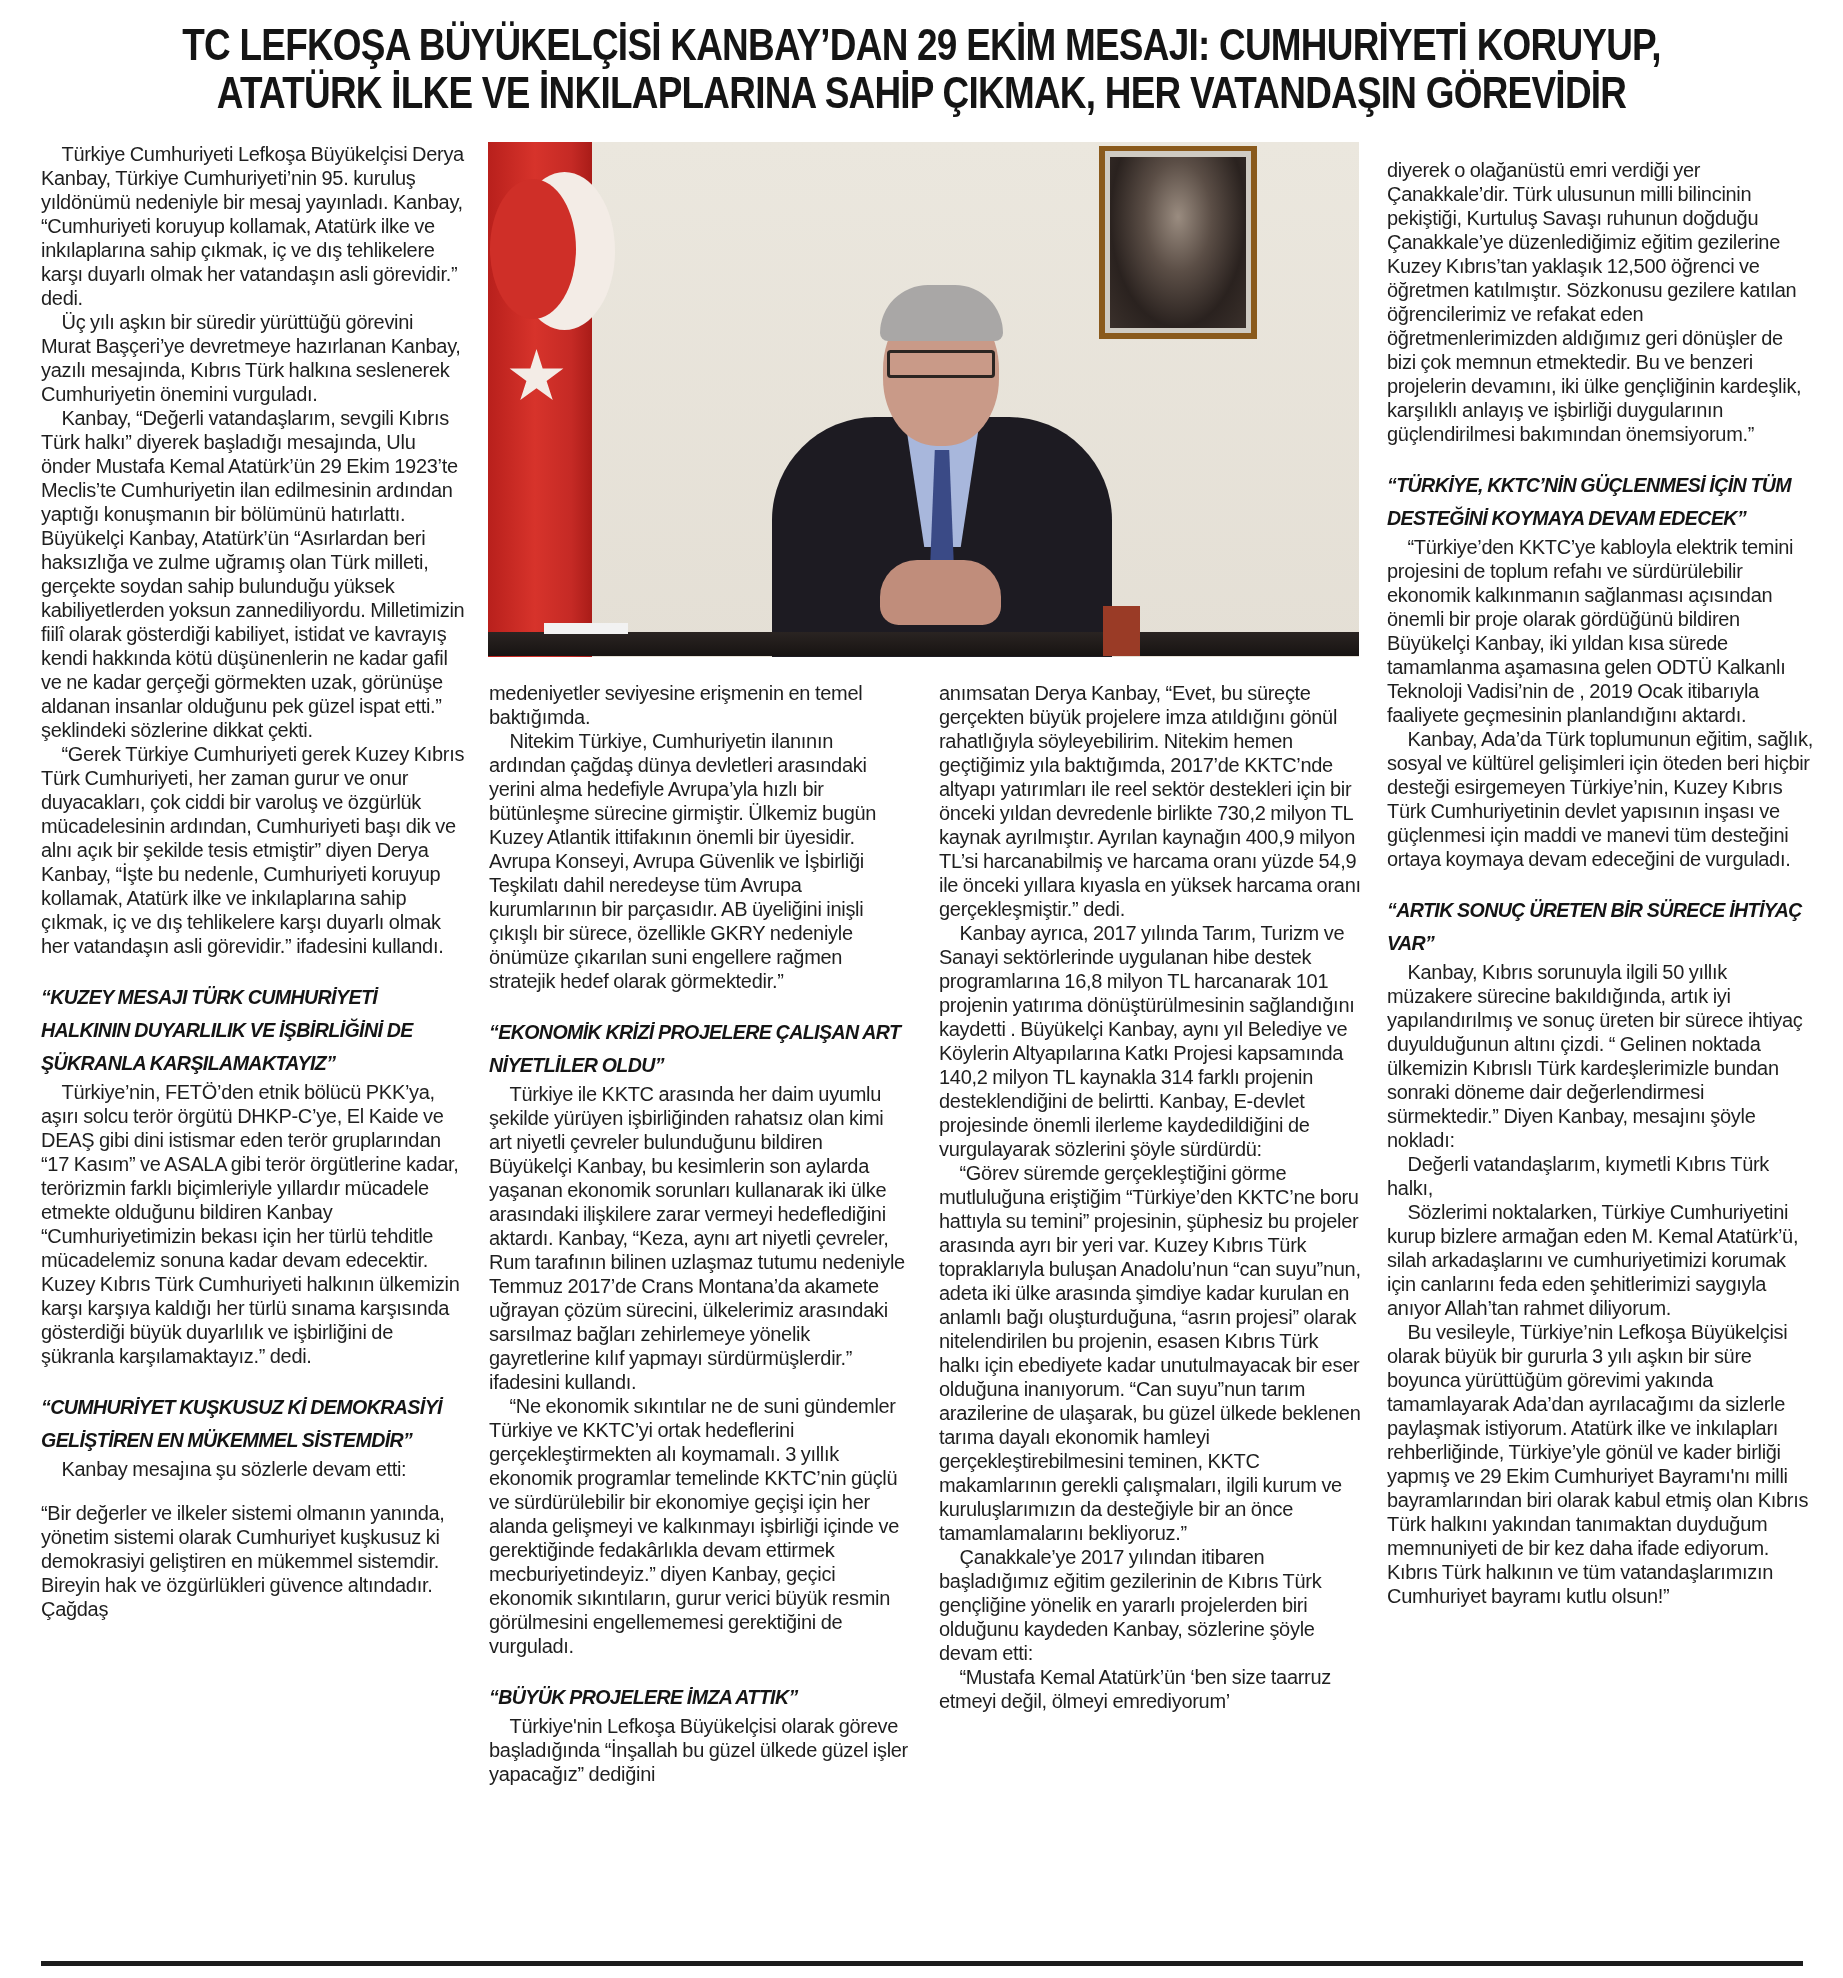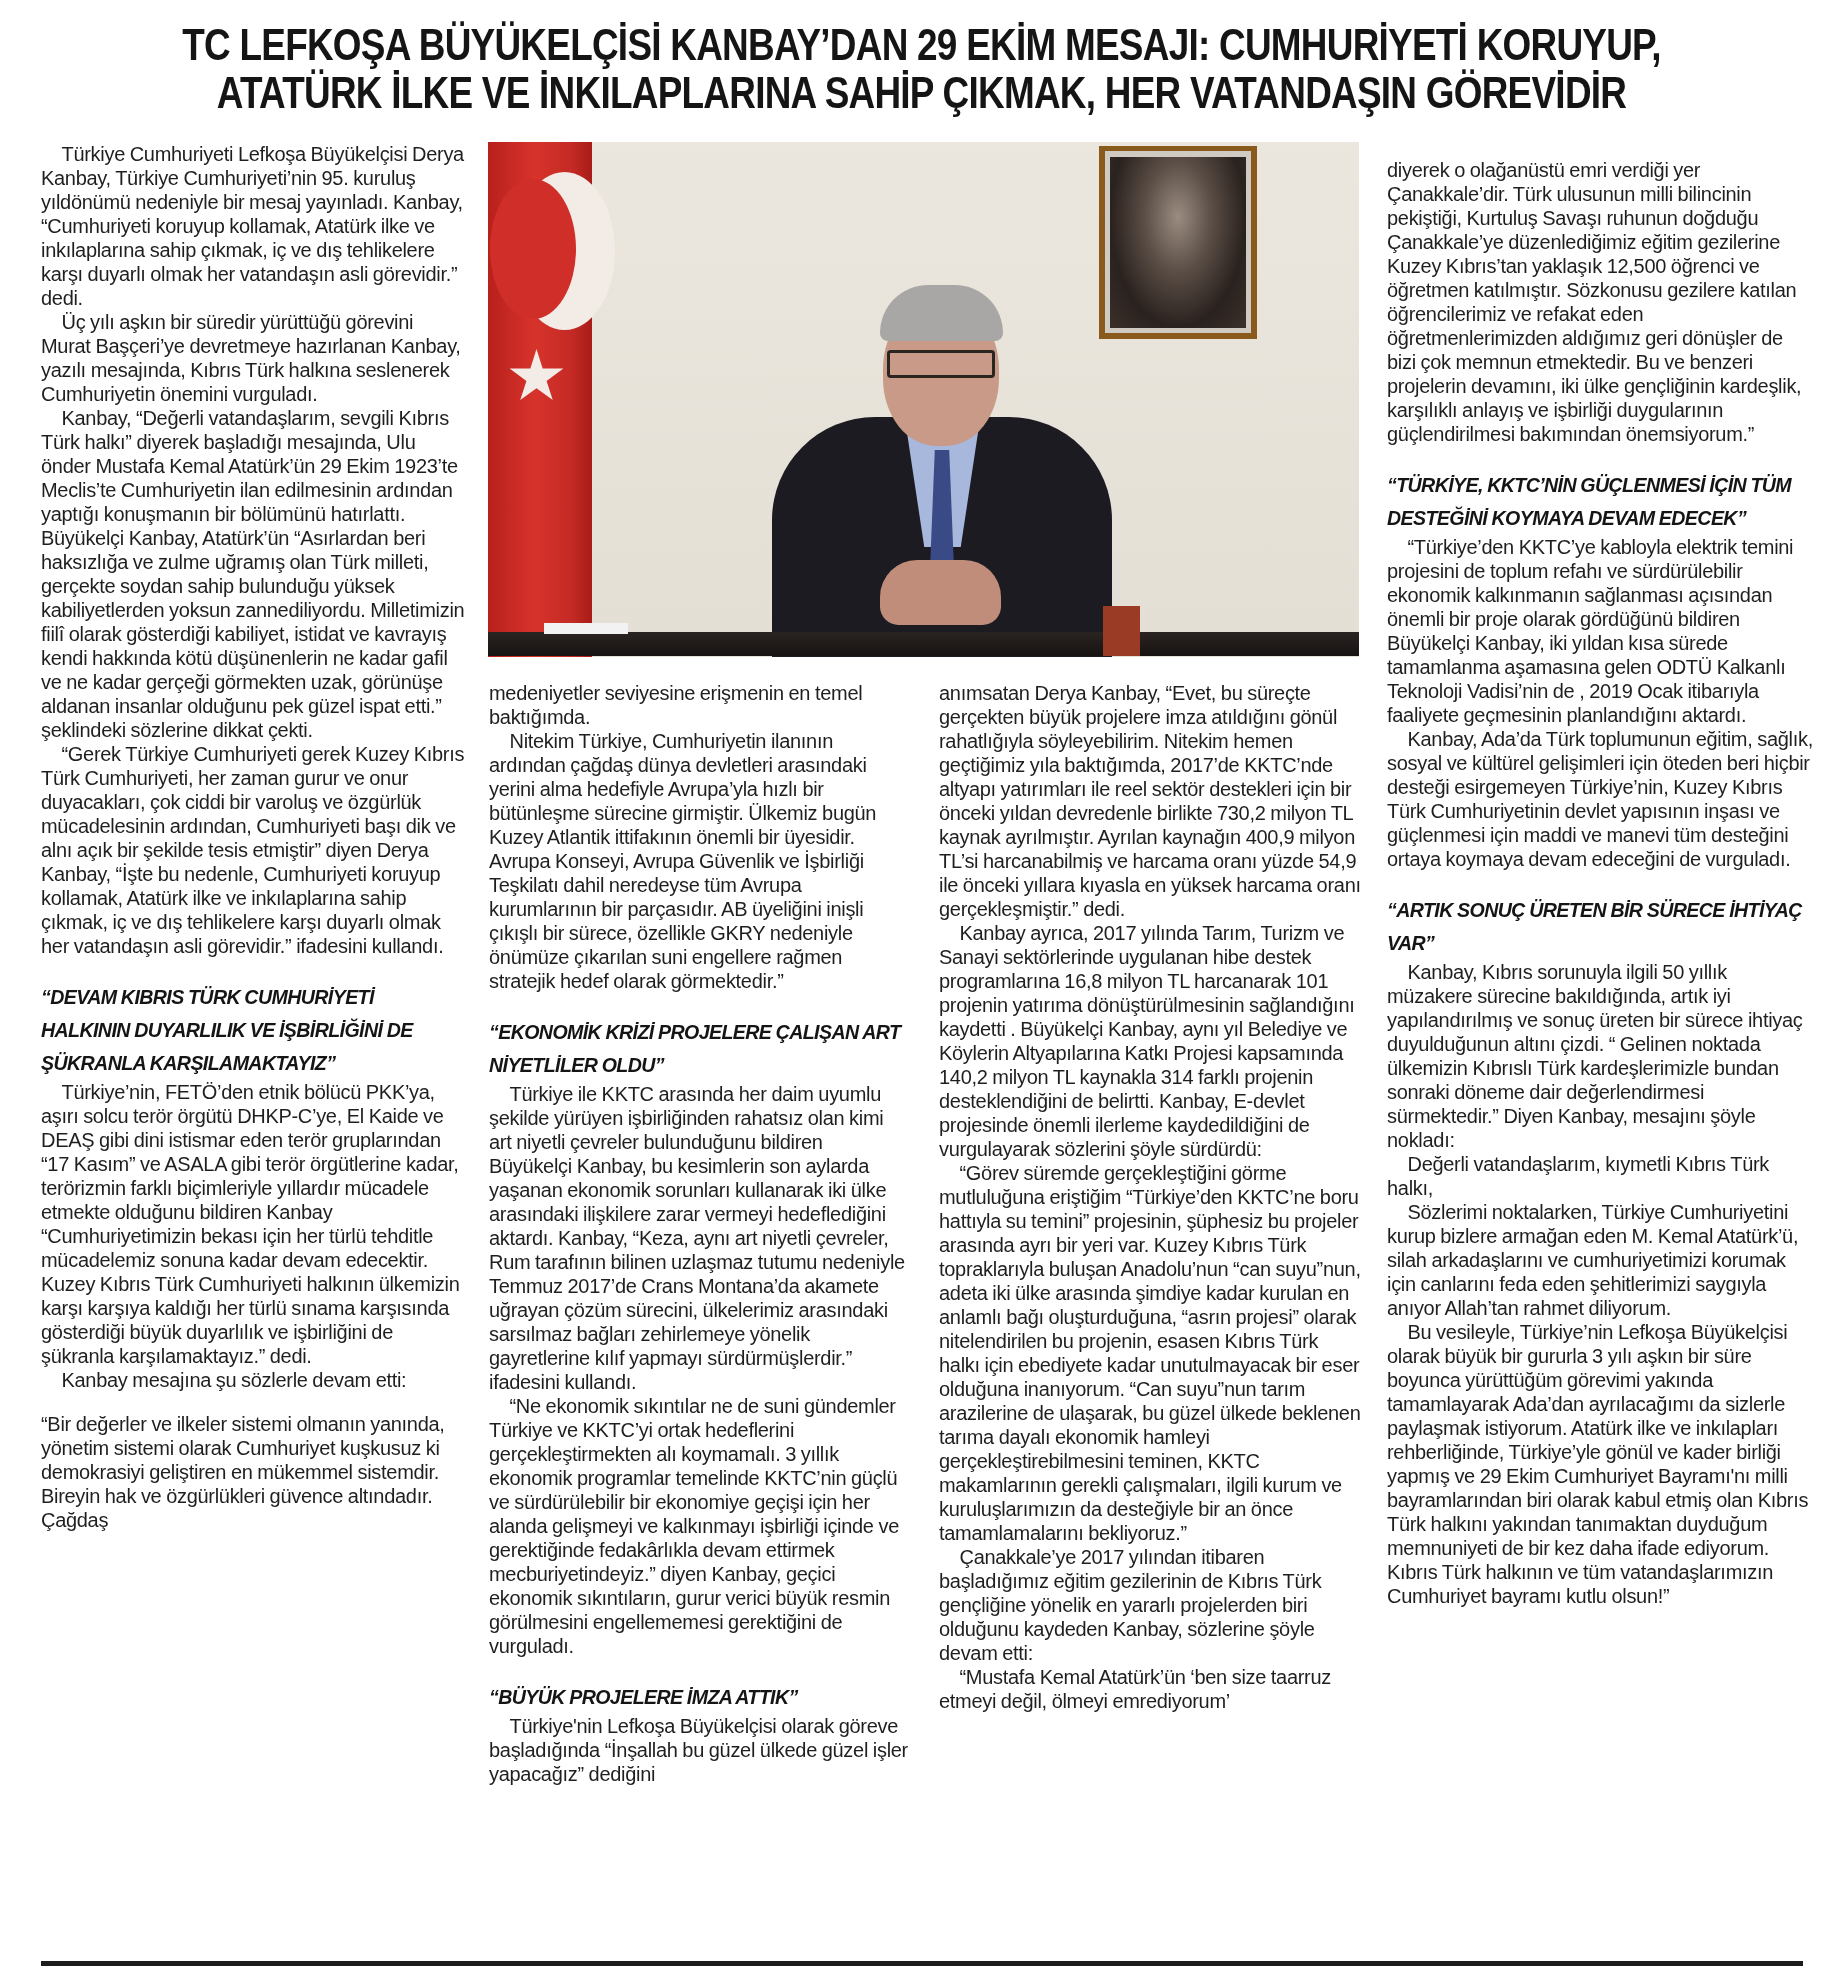--- a/index.html
+++ b/index.html
@@ -141,22 +141,23 @@
   <div class="desk"></div>
   <div class="papers"></div>
   <div class="nameplate"></div>
 </div>
 
 <div class="col" id="col1">
   <p>Türkiye Cumhuriyeti Lefkoşa Büyükelçisi Derya Kanbay, Türkiye Cumhuriyeti’nin 95. kuruluş yıldönümü nedeniyle bir mesaj yayınladı.  Kanbay, “Cumhuriyeti koruyup kollamak, Atatürk ilke ve inkılaplarına sahip çıkmak, iç ve dış tehlikelere karşı duyarlı olmak her vatandaşın asli görevidir.” dedi.</p>
   <p>Üç yılı aşkın bir süredir yürüttüğü görevini Murat Başçeri’ye devretmeye hazırlanan Kanbay, yazılı mesajında, Kıbrıs Türk halkına seslenerek Cumhuriyetin önemini vurguladı.</p>
   <p>Kanbay,  “Değerli vatandaşlarım, sevgili Kıbrıs Türk halkı” diyerek başladığı mesajında, Ulu önder Mustafa Kemal Atatürk’ün 29 Ekim 1923’te Meclis’te Cumhuriyetin ilan edilmesinin ardından yaptığı konuşmanın bir bölümünü hatırlattı. Büyükelçi Kanbay,  Atatürk’ün “Asırlardan beri haksızlığa ve zulme uğramış olan Türk milleti, gerçekte soydan sahip bulunduğu yüksek kabiliyetlerden yoksun zannediliyordu. Milletimizin fiilî olarak gösterdiği kabiliyet, istidat ve kavrayış kendi hakkında kötü düşünenlerin ne kadar gafil ve ne kadar gerçeği görmekten uzak, görünüşe aldanan insanlar olduğunu pek güzel ispat etti.” şeklindeki sözlerine dikkat çekti.</p>
   <p>“Gerek Türkiye Cumhuriyeti gerek Kuzey Kıbrıs Türk Cumhuriyeti, her zaman gurur ve onur duyacakları, çok ciddi bir varoluş ve özgürlük mücadelesinin ardından, Cumhuriyeti başı dik ve alnı açık bir şekilde tesis etmiştir” diyen Derya Kanbay, “İşte bu nedenle, Cumhuriyeti koruyup kollamak, Atatürk ilke ve inkılaplarına sahip çıkmak, iç ve dış tehlikelere karşı duyarlı olmak her vatandaşın asli görevidir.” ifadesini kullandı.</p>
-  <h3>“DEVAM KIBRIS TÜRK CUMHURİYETİ HALKININ DUYARLILIK VE İŞBİRLİĞİNİ DE ŞÜKRANLA KARŞILAMAKTAYIZ”</h3>
+  <h3>“KUZEY MESAJI TÜRK CUMHURİYETİ HALKININ DUYARLILIK VE İŞBİRLİĞİNİ DE ŞÜKRANLA KARŞILAMAKTAYIZ”</h3>
   <p>Türkiye’nin, FETÖ’den etnik bölücü PKK’ya, aşırı solcu terör örgütü DHKP-C’ye, El Kaide ve DEAŞ gibi dini istismar eden terör gruplarından “17 Kasım” ve ASALA gibi terör örgütlerine kadar, terörizmin farklı biçimleriyle yıllardır mücadele etmekte olduğunu bildiren Kanbay “Cumhuriyetimizin bekası için her türlü tehditle mücadelemiz sonuna kadar devam edecektir. Kuzey Kıbrıs Türk Cumhuriyeti halkının ülkemizin karşı karşıya kaldığı her türlü sınama karşısında gösterdiği büyük duyarlılık ve işbirliğini de şükranla karşılamaktayız.” dedi.</p>
+  <h3>“CUMHURİYET KUŞKUSUZ Kİ DEMOKRASİYİ GELİŞTİREN EN MÜKEMMEL SİSTEMDİR”</h3>
   <p>Kanbay mesajına şu sözlerle devam etti:</p>
   <p class="noindent">“Bir değerler ve ilkeler sistemi olmanın yanında, yönetim sistemi olarak Cumhuriyet kuşkusuz ki demokrasiyi geliştiren en mükemmel sistemdir. Bireyin hak ve özgürlükleri güvence altındadır. Çağdaş</p>
 </div>
 
 <div class="col" id="col2">
   <p class="noindent">medeniyetler seviyesine erişmenin en temel baktığımda.</p>
   <p>Nitekim Türkiye, Cumhuriyetin ilanının ardından çağdaş dünya devletleri arasındaki yerini alma hedefiyle Avrupa’yla hızlı bir bütünleşme sürecine girmiştir. Ülkemiz bugün Kuzey Atlantik ittifakının önemli bir üyesidir. Avrupa Konseyi, Avrupa Güvenlik ve İşbirliği Teşkilatı dahil neredeyse tüm Avrupa kurumlarının bir parçasıdır. AB üyeliğini inişli çıkışlı bir sürece, özellikle GKRY nedeniyle önümüze çıkarılan suni engellere rağmen stratejik hedef olarak görmektedir.”</p>
   <h3>“EKONOMİK KRİZİ PROJELERE ÇALIŞAN ART NİYETLİLER OLDU”</h3>
   <p>Türkiye ile KKTC arasında her daim uyumlu şekilde yürüyen işbirliğinden rahatsız olan kimi art niyetli çevreler bulunduğunu bildiren Büyükelçi Kanbay, bu kesimlerin son aylarda yaşanan ekonomik sorunları  kullanarak iki ülke arasındaki ilişkilere zarar vermeyi hedeflediğini aktardı. Kanbay, “Keza, aynı art niyetli çevreler, Rum tarafının bilinen uzlaşmaz tutumu nedeniyle Temmuz 2017’de Crans Montana’da akamete uğrayan çözüm sürecini, ülkelerimiz arasındaki sarsılmaz bağları zehirlemeye yönelik gayretlerine kılıf yapmayı sürdürmüşlerdir.” ifadesini kullandı.</p>
   <p>“Ne ekonomik sıkıntılar ne de suni gündemler Türkiye ve KKTC’yi ortak hedeflerini gerçekleştirmekten alı koymamalı. 3 yıllık ekonomik programlar temelinde KKTC’nin güçlü ve sürdürülebilir bir ekonomiye geçişi için her alanda gelişmeyi ve kalkınmayı işbirliği içinde ve gerektiğinde fedakârlıkla devam ettirmek mecburiyetindeyiz.” diyen Kanbay,  geçici ekonomik sıkıntıların, gurur verici büyük resmin görülmesini engellememesi gerektiğini de vurguladı.</p>

